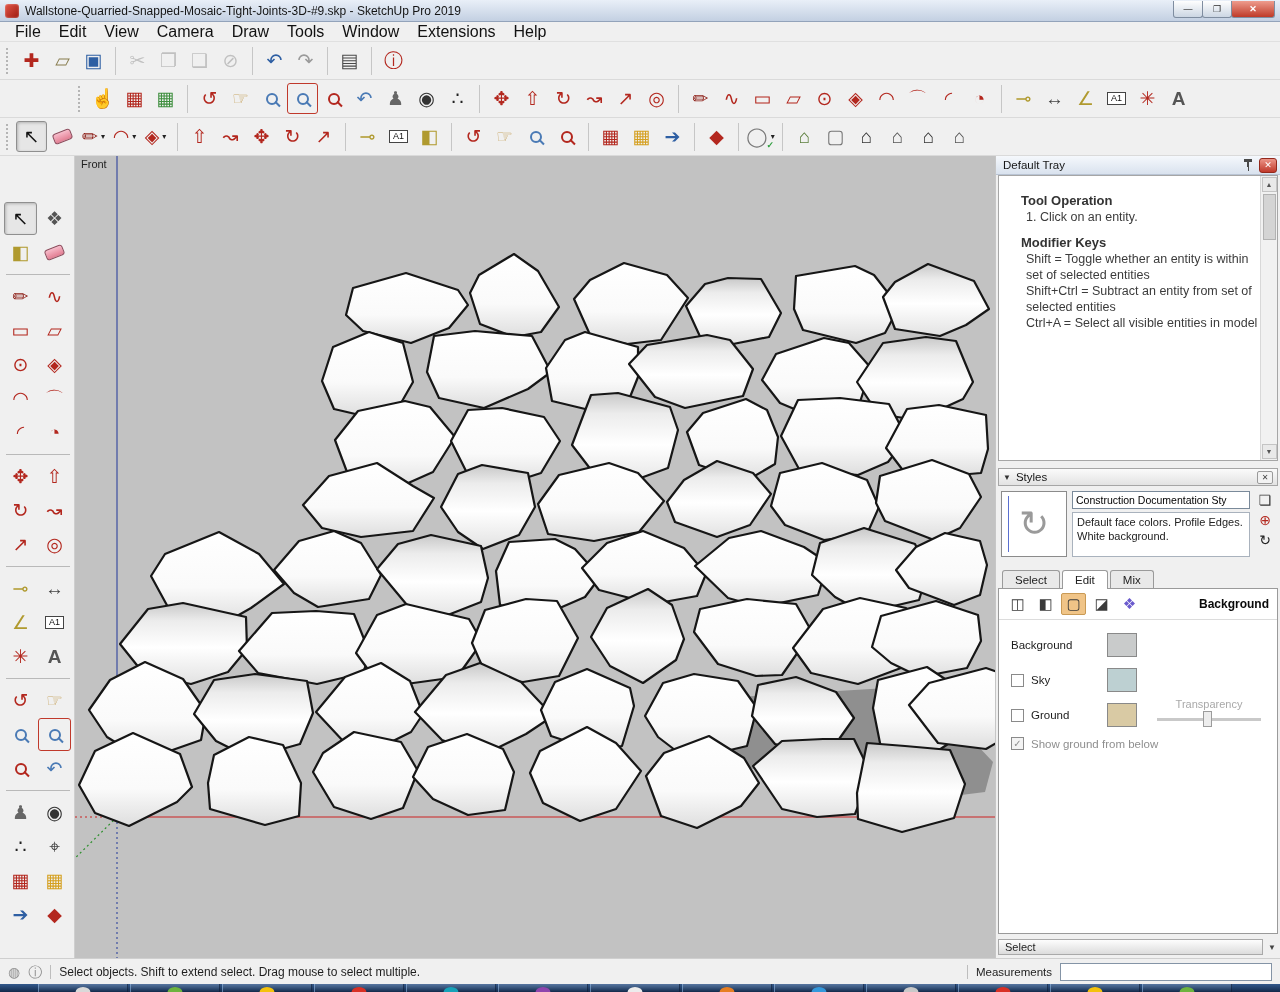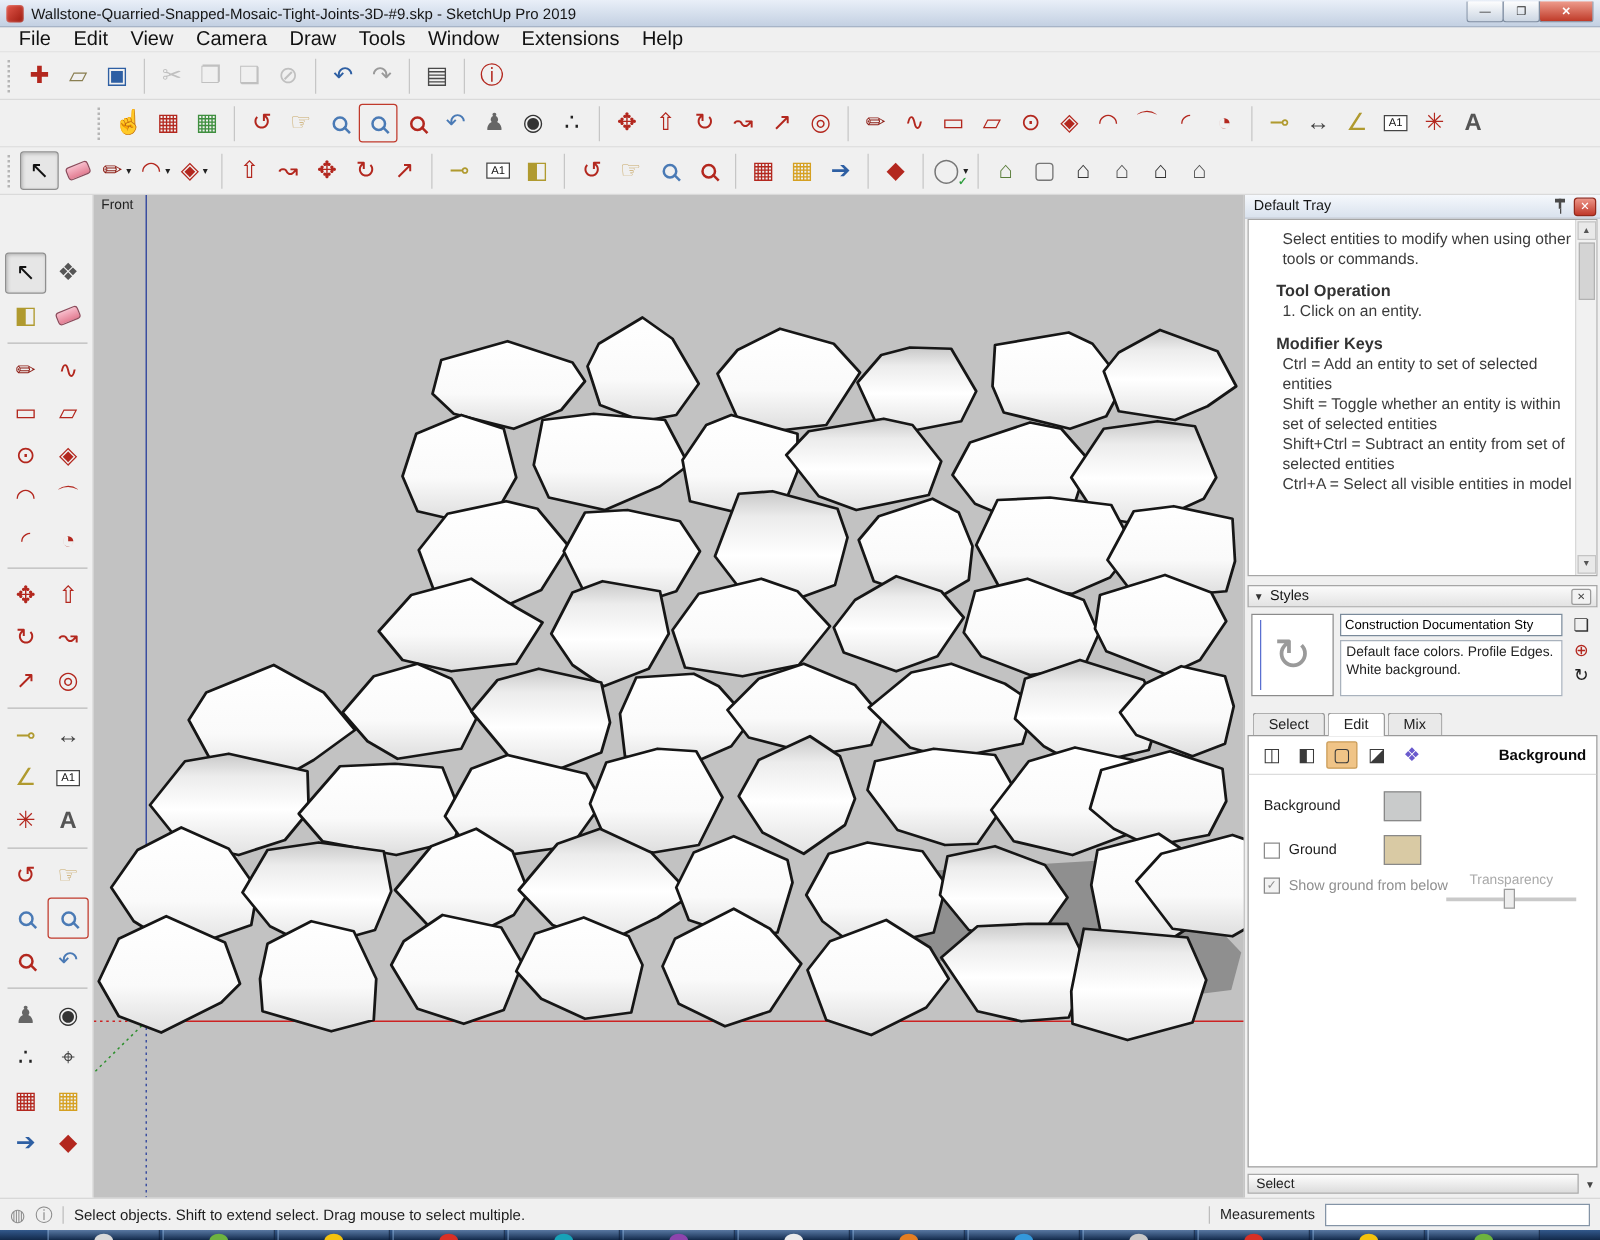--- a/index.html
+++ b/index.html
@@ -616,26 +616,24 @@
         <div class="pin">
             <i></i>
             <b></b>
             <u></u>
           </div>
         <div class="tray-close">✕</div>
       </div>
 
       <div class="instructor">
         <div class="instr-text">
-          <div>Select entities to modify when using other tools or commands.</div>
           <div class="instr-h">Tool Operation</div>
           <div>1. Click on an entity.</div>
           <div class="instr-h">Modifier Keys</div>
           <div id="modLines">
-              <div>Ctrl = Add an entity to set of selected entities</div>
               <div>Shift = Toggle whether an entity is within set of selected entities</div>
               <div>Shift+Ctrl = Subtract an entity from set of selected entities</div>
               <div>Ctrl+A = Select all visible entities in model</div>
             </div>
         </div>
         <div class="scroll">
           <div class="sarrow">▲</div>
           <div class="sthumb"></div>
           <div class="sspace"></div>
           <div class="sarrow">▼</div>
@@ -675,20 +673,25 @@
             <span class="eico">◧</span>
             <span class="eico act">▢</span>
             <span class="eico">◪</span>
             <span class="eico" style="color: rgb(106, 90, 205);">❖</span>
             <span class="esub-label">Background</span>
         </div>
         <div class="econtent">
           <div class="erow">
             <span class="elabel nocb">Background</span>
             <span class="swatch" id="swBg" style="background: rgb(201, 203, 203);"></span>
+          </div>
+          <div class="erow">
+            <span class="cb"></span>
+            <span class="elabel">Sky</span>
+            <span class="swatch" id="swSky" style="background: rgb(189, 208, 210);"></span>
           </div>
           <div class="erow">
             <span class="cb"></span>
             <span class="elabel">Ground</span>
             <span class="swatch" id="swGround" style="background: rgb(217, 202, 164);"></span>
           </div>
           <div class="transblock">
             <span>Transparency</span>
             <div class="track">
               <div class="thumbk"></div>

